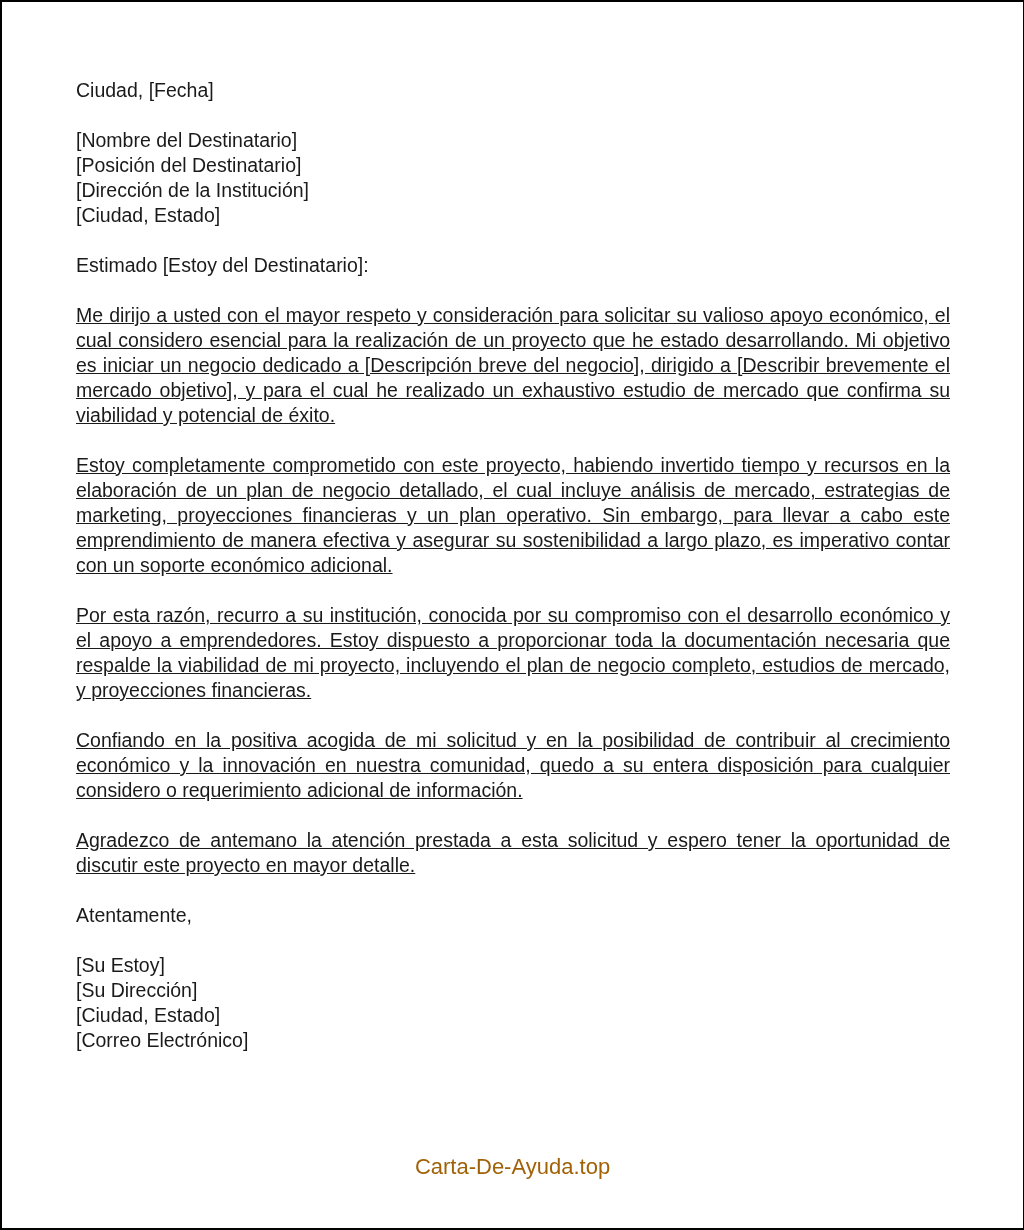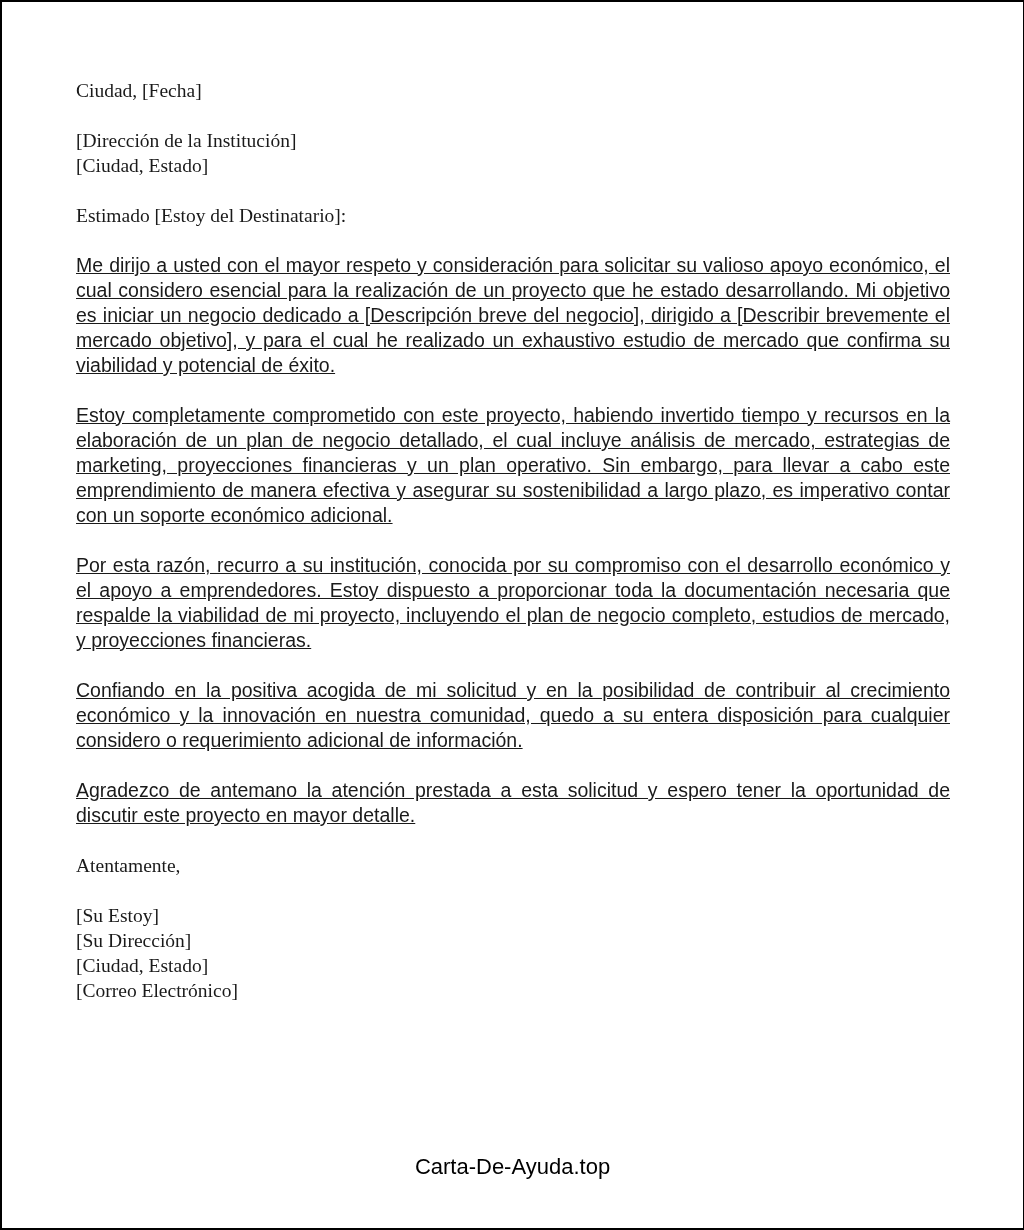--- a/index.html
+++ b/index.html
@@ -16,46 +16,48 @@
     font-size: 19.5px;
     line-height: 25px;
   }
   .content {
     position: absolute;
     left: 74px;
     top: 76px;
     width: 874px;
   }
   .line { display: block; white-space: nowrap; }
-  .block { margin: 0 0 25px 0; font-family: Liberation Serif, serif; }
+  .block { margin: 0 0 25px 0; }
   p.para {
     margin: 0 0 25px 0;
     text-align: justify;
     text-decoration: underline;
   }
   .footer {
     position: absolute;
     left: 0; right: 0;
     top: 1152px;
     text-align: center;
     font-size: 22px;
-    color: #000000;
+    color: #a16207;
   }
 </style>
 </head>
 <body>
 
 <div class="page">
   <div class="content">
 
     <div class="block">
       <span class="line">Ciudad, [Fecha]</span>
     </div>
 
     <div class="block">
+      <span class="line">[Nombre del Destinatario]</span>
+      <span class="line">[Posición del Destinatario]</span>
       <span class="line">[Dirección de la Institución]</span>
       <span class="line">[Ciudad, Estado]</span>
     </div>
 
     <div class="block">
       <span class="line">Estimado [Estoy del Destinatario]:</span>
     </div>
 
     <p class="para">Me dirijo a usted con el mayor respeto y consideración para solicitar su valioso apoyo económico, el cual considero esencial para la realización de un proyecto que he estado desarrollando. Mi objetivo es iniciar un negocio dedicado a [Descripción breve del negocio], dirigido a [Describir brevemente el mercado objetivo], y para el cual he realizado un exhaustivo estudio de mercado que confirma su viabilidad y potencial de éxito.</p>
     <p class="para">Estoy completamente comprometido con este proyecto, habiendo invertido tiempo y recursos en la elaboración de un plan de negocio detallado, el cual incluye análisis de mercado, estrategias de marketing, proyecciones financieras y un plan operativo. Sin embargo, para llevar a cabo este emprendimiento de manera efectiva y asegurar su sostenibilidad a largo plazo, es imperativo contar con un soporte económico adicional.</p>

